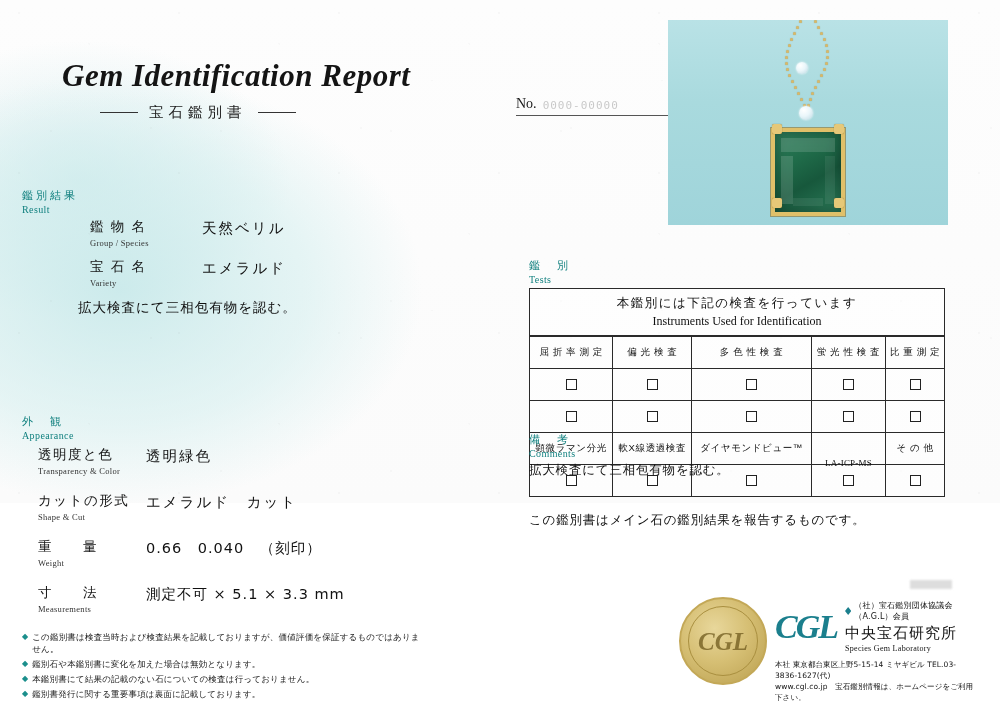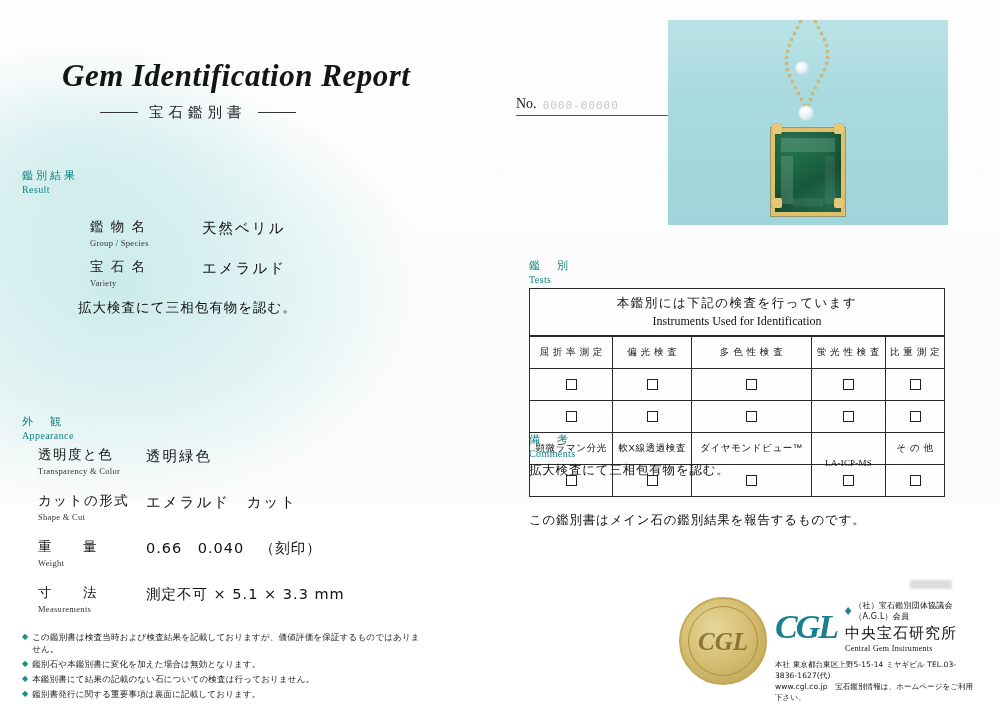--- a/index.html
+++ b/index.html
@@ -214,21 +214,21 @@
       <div class="facet" style="left:6px;top:24px;width:12px;bottom:8px;"></div>
       <div class="facet" style="right:6px;top:24px;width:10px;bottom:8px;opacity:.5;"></div>
       <div class="facet" style="left:18px;bottom:6px;right:18px;height:8px;opacity:.5;"></div>
     </div>
     <div class="prong" style="left:104px;top:104px;"></div>
     <div class="prong" style="left:166px;top:104px;"></div>
     <div class="prong" style="left:104px;top:178px;"></div>
     <div class="prong" style="left:166px;top:178px;"></div>
   </div>
 
-  <div class="sect" style="left:22px;top:168px;">
+  <div class="sect" style="left:22px;top:188px;">
     <div class="jp-h">鑑別結果</div>
     <div class="en-h">Result</div>
   </div>
 
   <div class="row" style="left:90px;top:218px;">
     <div class="lbl">
       <div class="j">鑑 物 名</div>
       <div class="e">Group / Species</div>
     </div>
     <div class="val">天然ベリル</div>
@@ -468,21 +468,21 @@
 
   <div id="logo-block">
     <div id="logo-row">
       <span id="cgl-mark">CGL</span>
       <span id="logo-right">
         <span class="line1">
           <span class="diamark"></span>
           <span>（社）宝石鑑別団体協議会（A.G.L）会員</span>
         </span>
         <div class="line2">中央宝石研究所</div>
-        <div class="line3">Central Gem Instruments</div>
+        <div class="line3">Species Gem Laboratory</div>
       </span>
     </div>
     <div id="addr">
       <div>本社 東京都台東区上野5-15-14 ミヤギビル TEL.03-3836-1627(代)</div>
       <div>www.cgl.co.jp　宝石鑑別情報は、ホームページをご利用下さい。</div>
     </div>
   </div>
 
 </div>
 

